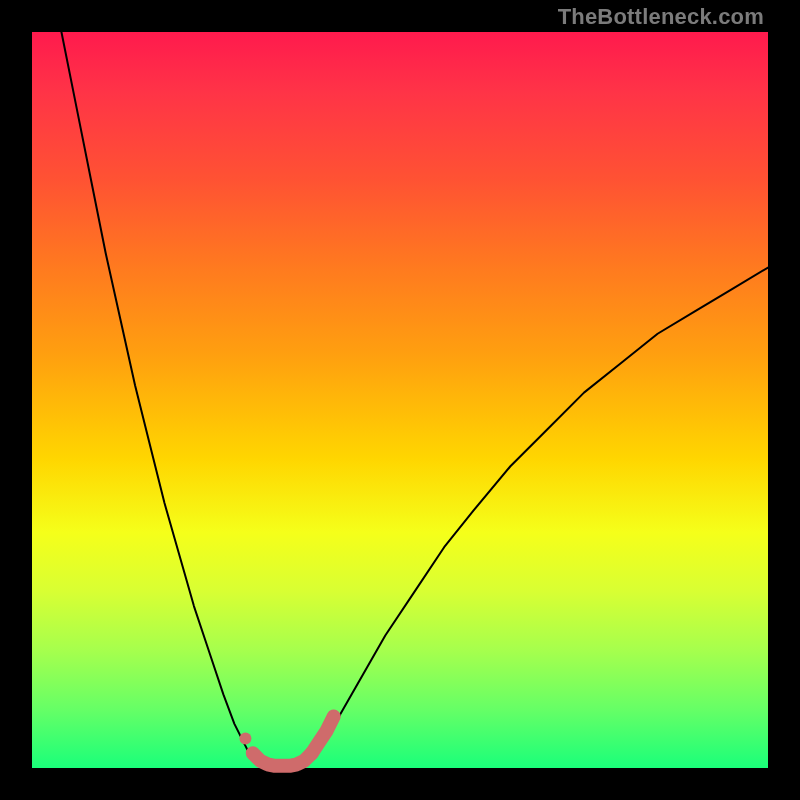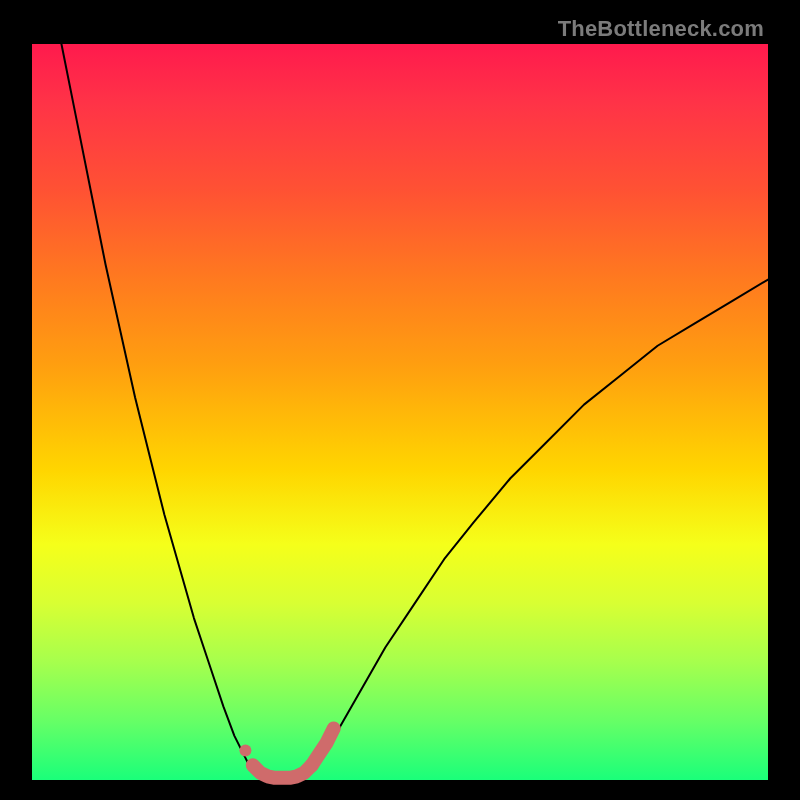--- a/index.html
+++ b/index.html
@@ -5,21 +5,21 @@
   html, body {
     margin: 0;
     padding: 0;
     width: 800px;
     height: 800px;
     background: #000;
     overflow: hidden;
   }
   .frame {
     position: absolute;
-    top: 12px;
+    top: 0;
     left: 0;
     width: 800px;
     height: 664px;
     background: #000;
     text-decoration: underline;
   }
   .plot-area {
     position: absolute;
     top: 32px;
     left: 32px;

